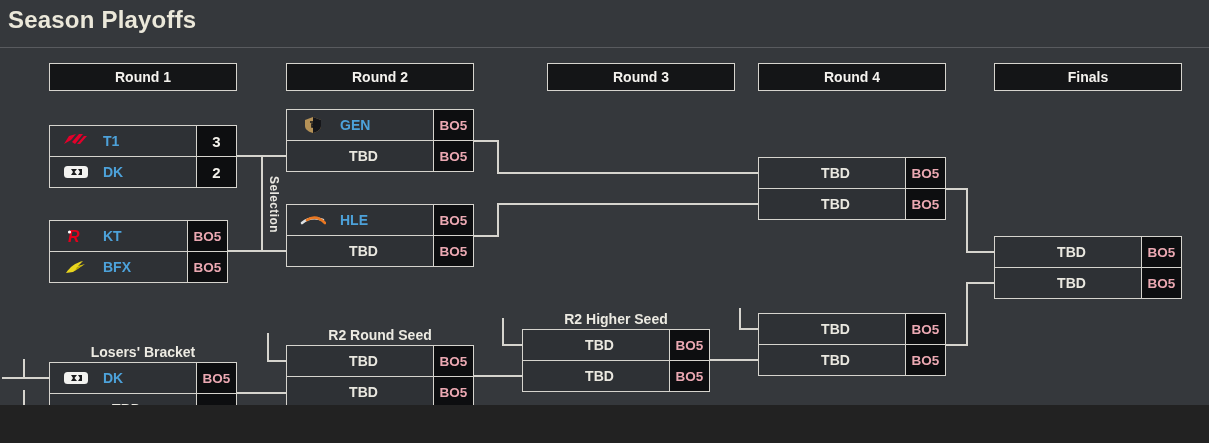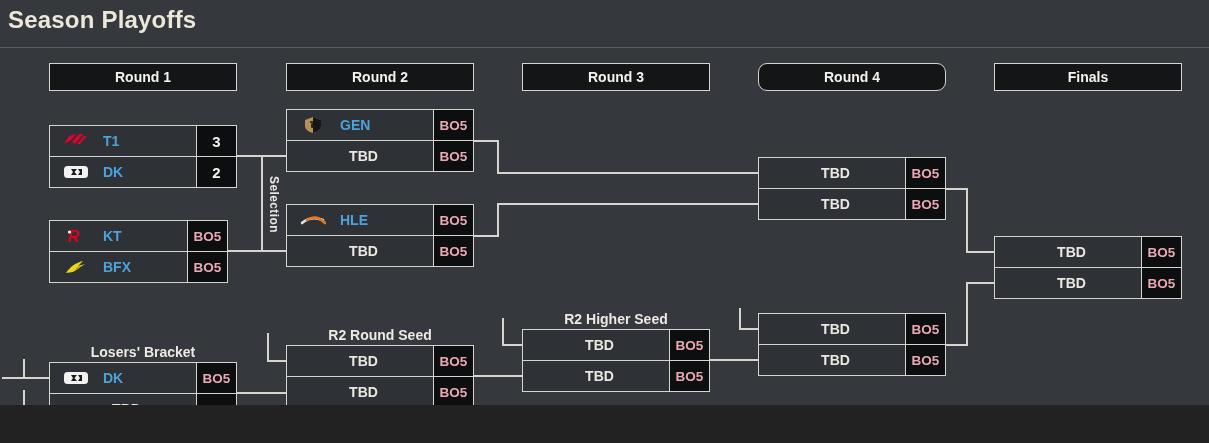--- a/index.html
+++ b/index.html
@@ -61,22 +61,22 @@
 </head>
 <body>
 
 <div class="stage">
 
   <div class="title">Season Playoffs</div>
   <div class="divider"></div>
 
   <div class="rhead" style="left:49px;text-align:center;">Round 1</div>
   <div class="rhead" style="left:286px;">Round 2</div>
-  <div class="rhead" style="left:522px;">Round 3</div>
-  <div class="rhead" style="left:758px;border-radius:9px;">Round 4</div>
+  <div class="rhead" style="left:547px;">Round 3</div>
+  <div class="rhead" style="left:758px;">Round 4</div>
   <div class="rhead" style="left:994px;">Finals</div>
 
   <div class="hl" style="left:237px;top:155px;width:49px;"></div>
   <div class="hl" style="left:227px;top:250px;width:59px;"></div>
   <div class="hl" style="left:473px;top:140px;width:25px;"></div>
   <div class="hl" style="left:497px;top:172px;width:261px;"></div>
   <div class="hl" style="left:473px;top:235px;width:25px;"></div>
   <div class="hl" style="left:497px;top:203px;width:261px;"></div>
   <div class="hl" style="left:945px;top:188px;width:23px;"></div>
   <div class="hl" style="left:966px;top:251px;width:28px;"></div>

